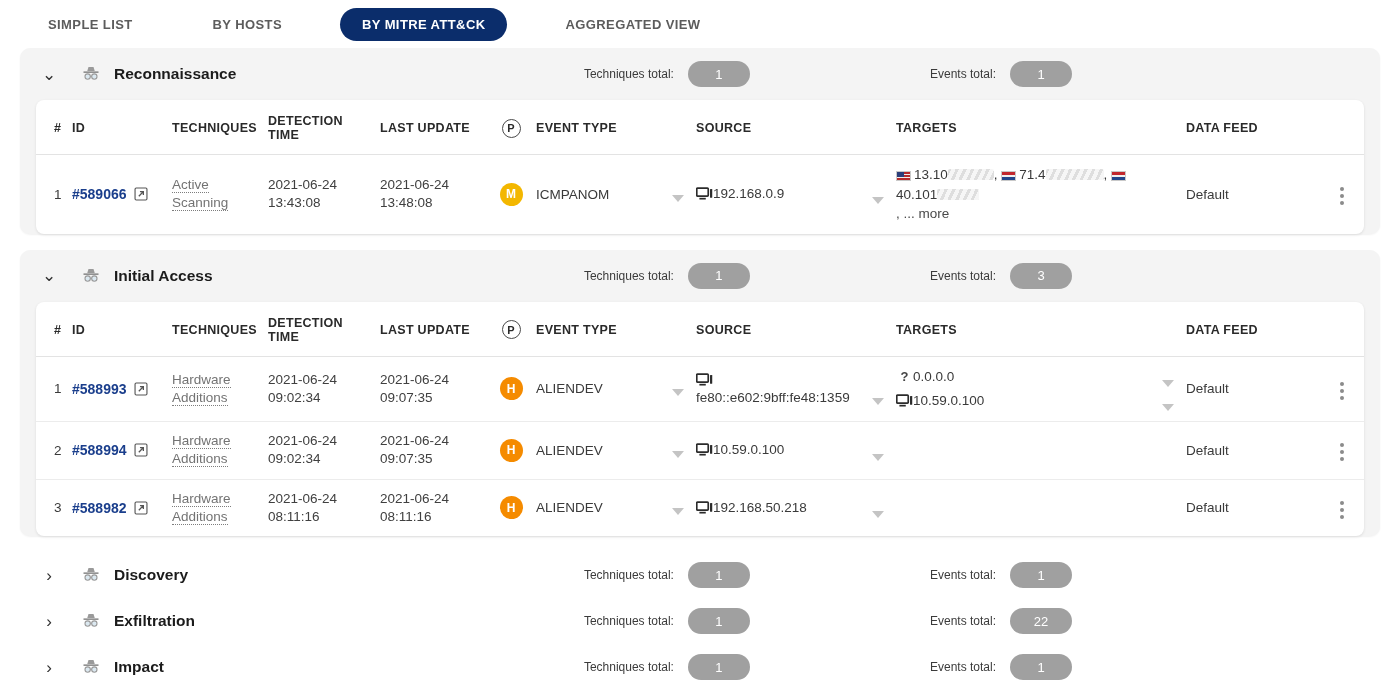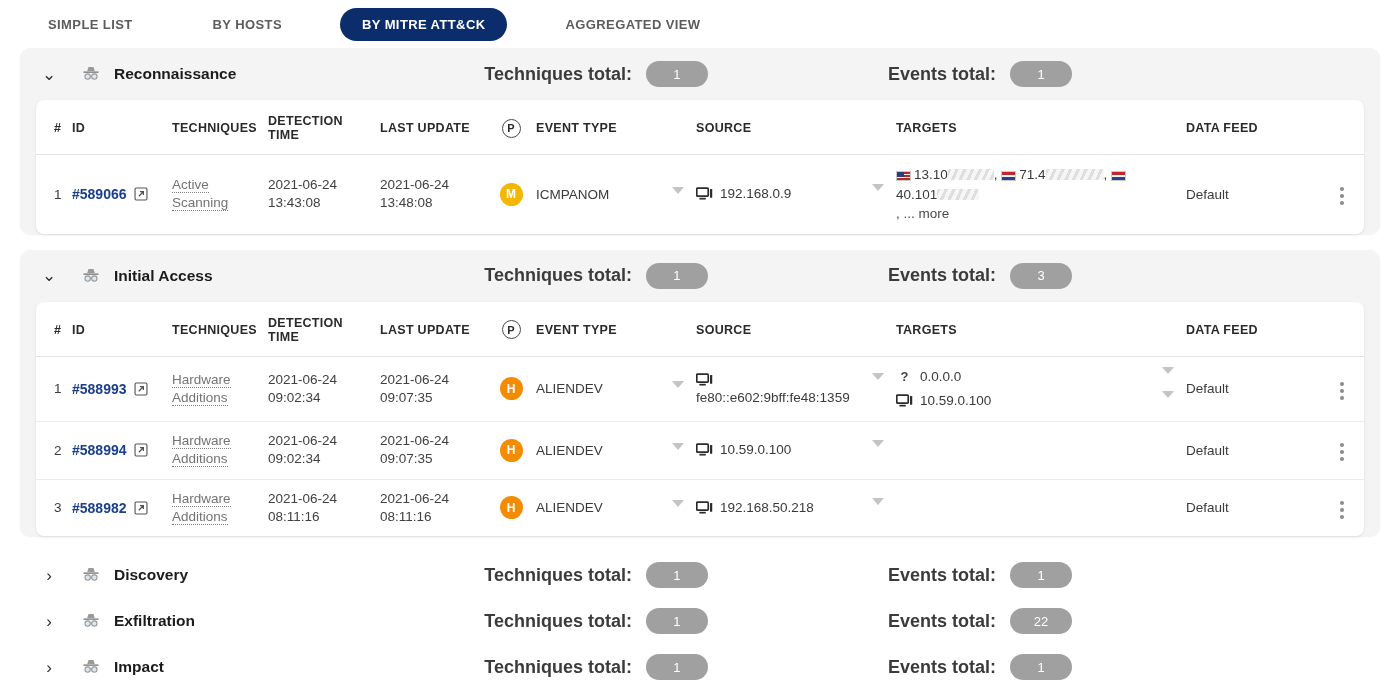--- a/index.html
+++ b/index.html
@@ -68,22 +68,22 @@
     font-size: 15.5px;
     font-weight: 700;
     color: #1b1b1b;
     margin-left: 10px;
     white-space: nowrap;
   }
   .sec-stats { margin-left: auto; display: flex; align-items: center; }
   .stat { display: flex; align-items: center; }
   .stat + .stat { margin-left: 180px; }
   .stat-label {
-    font-size: 18px;
-    font-weight: 700;
+    font-size: 12px;
+    font-weight: 400;
     color: #3b3b3b;
     white-space: nowrap;
   }
   .pill {
     margin-left: 14px;
     min-width: 62px;
     height: 26px;
     border-radius: 13px;
     background: #a0a0a0;
     color: #fff;
@@ -163,23 +163,23 @@
     font-size: 11px; font-weight: 700;
   }
   .caret {
     width: 0; height: 0;
     border-left: 6px solid transparent;
     border-right: 6px solid transparent;
     border-top: 7px solid #c4c4c4;
     display: inline-block;
     cursor: pointer;
   }
-  .cell-flex { display: flex; align-items: flex-start; }
+  .cell-flex { display: flex; align-items: flex-end; }
   .cell-flex .caret { margin-left: auto; }
-  .ipline { display: flex; align-items: center; gap: 7px; line-height: 1.5; }
+  .ipline { display: flex; align-items: center; gap: 0; line-height: 1.5; }
   .ipstack { display: flex; flex-direction: column; gap: 4px; }
 
   .kebab {
     display: inline-flex; flex-direction: column; gap: 3px;
     cursor: pointer; padding: 4px;
   }
   .kebab i { width: 4px; height: 4px; border-radius: 50%; background: #8b8b8b; display: block; }
 
   .tgt-inline { line-height: 1.45; }
   .tgt-inline .flag { vertical-align: -2px; margin-right: 3px; }

